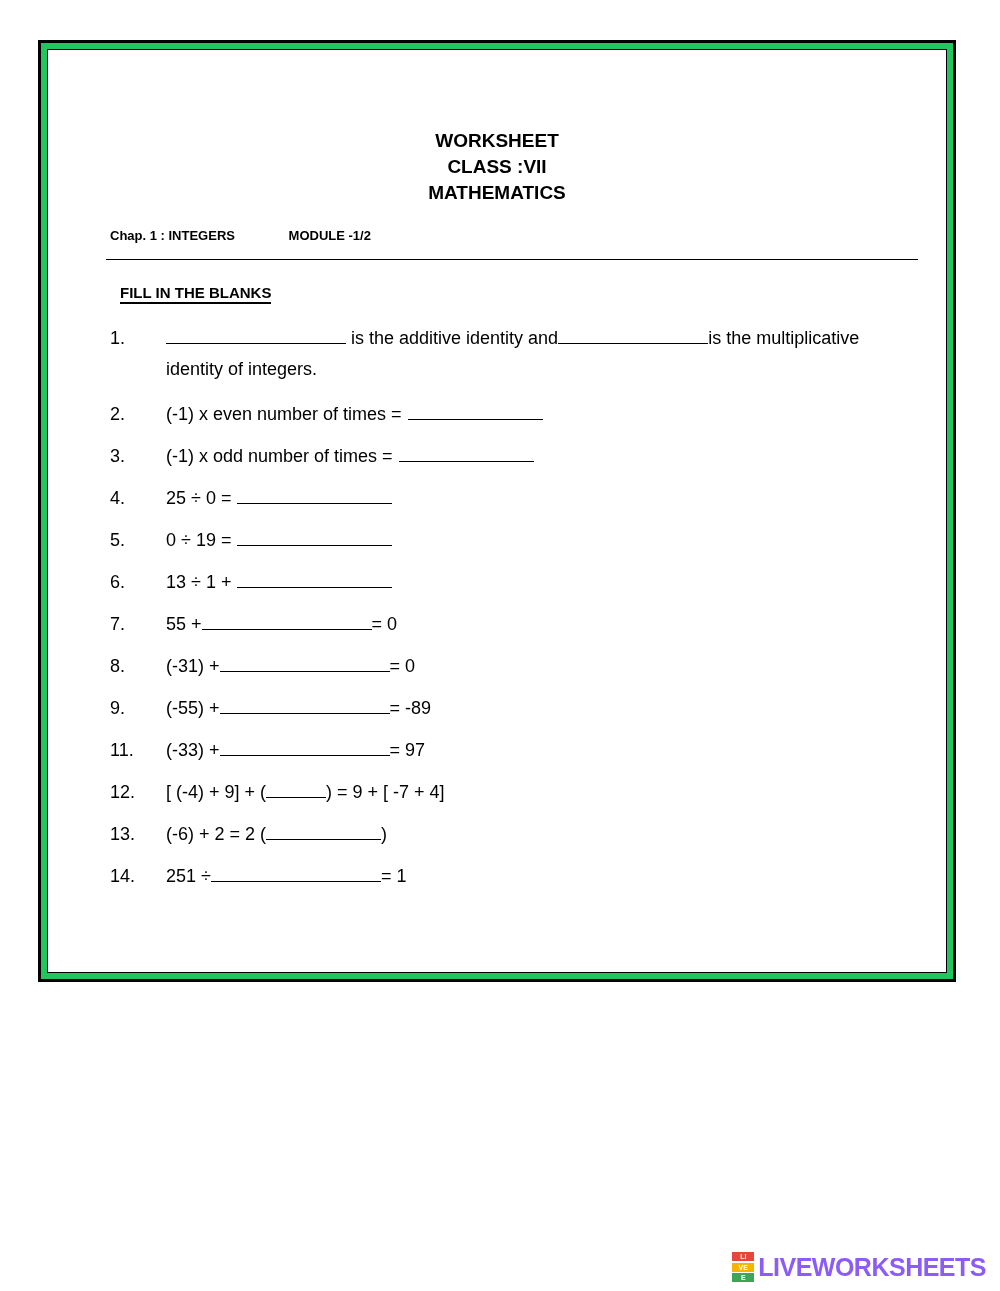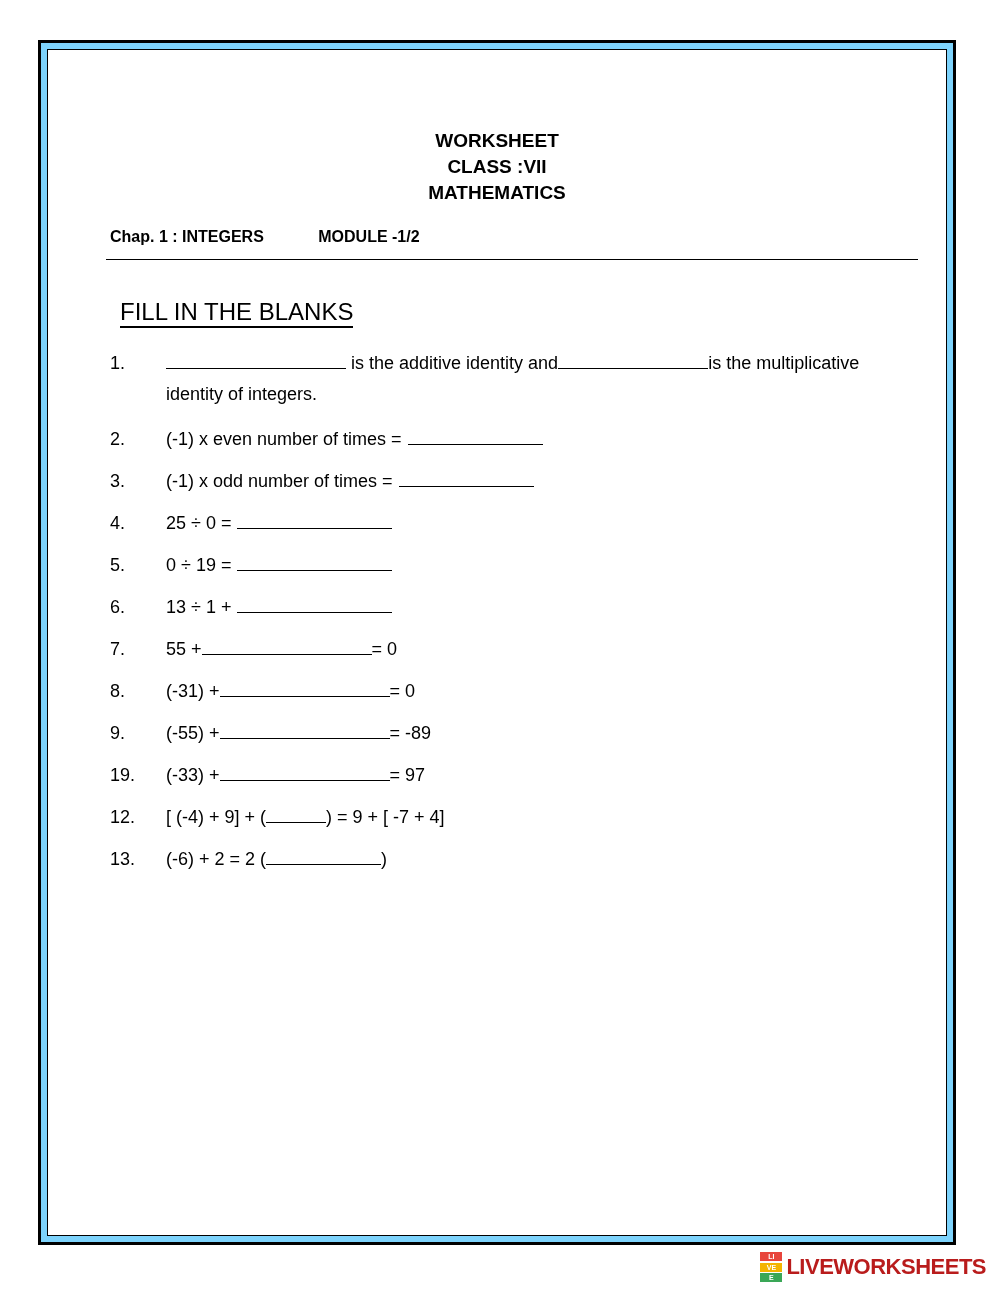--- a/index.html
+++ b/index.html
@@ -15,24 +15,24 @@
     position: relative;
     overflow: hidden;
   }
 
   
   .page-frame {
     position: absolute;
     left: 38px;
     top: 40px;
     width: 918px;
-    height: 1205px;
+    height: 942px;
     border: 3px solid #000;
     box-sizing: border-box;
-    background: #7dd3fc;
+    background: #22c55e;
   }
   .page-frame-inner {
     position: absolute;
     left: 6px;
     top: 6px;
     right: 6px;
     bottom: 6px;
     border: 1px solid #000;
     box-sizing: border-box;
     background: #fff;
@@ -60,44 +60,44 @@
     display: block;
   }
 
   
   .chap-row {
     margin-top: 22px;
     padding-left: 62px;
     padding-right: 36px;
     position: relative;
     font-weight: bold;
-    font-size: 16px;
+    font-size: 13px;
     height: 30px;
   }
   .chap-left {
     display: inline-block;
   }
   .chap-right {
     display: inline-block;
     margin-left: 50px;
   }
   .chap-underline {
     position: absolute;
     left: 58px;
     right: 28px;
     bottom: -2px;
     border-bottom: 1px solid #000;
   }
 
   
   .section-head {
-    margin-top: 40px;
+    margin-top: 26px;
     padding-left: 72px;
-    font-weight: normal;
-    font-size: 24px;
+    font-weight: bold;
+    font-size: 15px;
   }
   .section-head span {
     border-bottom: 2px solid #000;
     padding-bottom: 1px;
   }
 
   
   .qlist {
     margin-top: 22px;
     padding-left: 62px;
@@ -170,24 +170,24 @@
     font-size: 7px;
     font-weight: bold;
     line-height: 9px;
     text-align: center;
     font-family: "Liberation Sans", sans-serif;
   }
   .lw-li { background: #e8453c; }
   .lw-ve { background: #f4b400; }
   .lw-e  { background: #3aa757; }
   .lw-text {
-    font-size: 22px;
+    font-size: 25px;
     font-weight: bold;
     letter-spacing: -0.5px;
-    color: #b91c1c;
+    color: #8b5cf6;
     font-family: "Liberation Sans", sans-serif;
   }
 </style>
 </head>
 <body>
 
 <div class="page-frame">
   <div class="page-frame-inner">
     <div class="content">
 
@@ -266,41 +266,47 @@
         </div>
 
         <div class="qrow">
           <div class="qnum">9.</div>
           <div class="qbody">
             <span>(-55)  +</span><span class="blank b-170"></span><span>= -89</span>
           </div>
         </div>
 
         <div class="qrow">
-          <div class="qnum">19.</div>
+          <div class="qnum">11.</div>
           <div class="qbody">
             <span>(-33)  +</span><span class="blank b-170"></span><span>= 97</span>
           </div>
         </div>
 
 
         <div class="qrow">
           <div class="qnum">12.</div>
           <div class="qbody">
             <span>[ (-4)  +  9]  + (</span><span class="blank b-60"></span><span>) = 9 + [ -7 + 4]</span>
           </div>
         </div>
 
         <div class="qrow">
           <div class="qnum">13.</div>
           <div class="qbody">
             <span>(-6)  +  2  =  2  (</span><span class="blank b-115"></span><span>)</span>
           </div>
         </div>
 
+        <div class="qrow">
+          <div class="qnum">14.</div>
+          <div class="qbody">
+            <span>251  ÷</span><span class="blank b-170"></span><span>= 1</span>
+          </div>
+        </div>
 
 
       </div>
     </div>
   </div>
 </div>
 
 <div class="footer">
   <div class="lw-logo">
     <div class="lw-mark">

